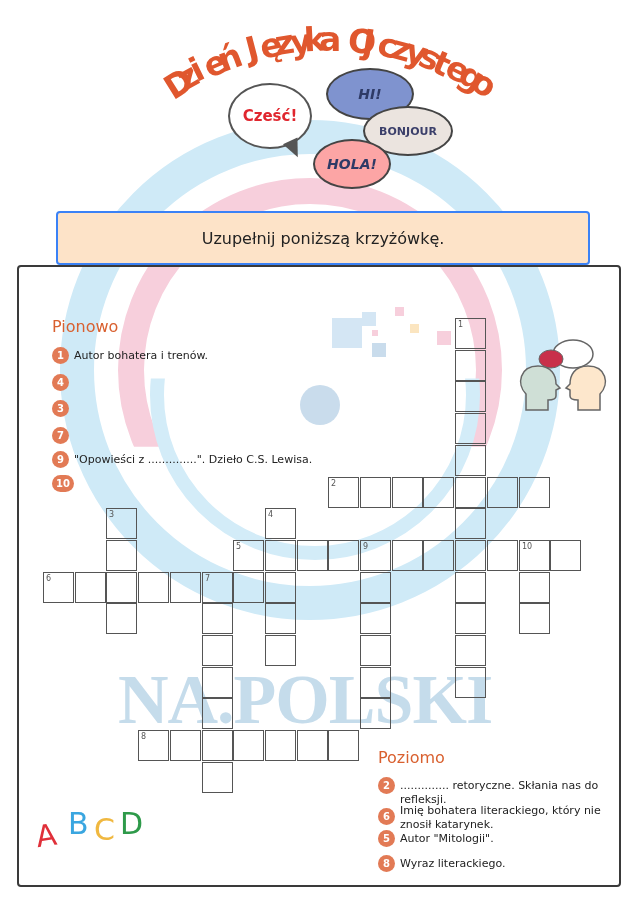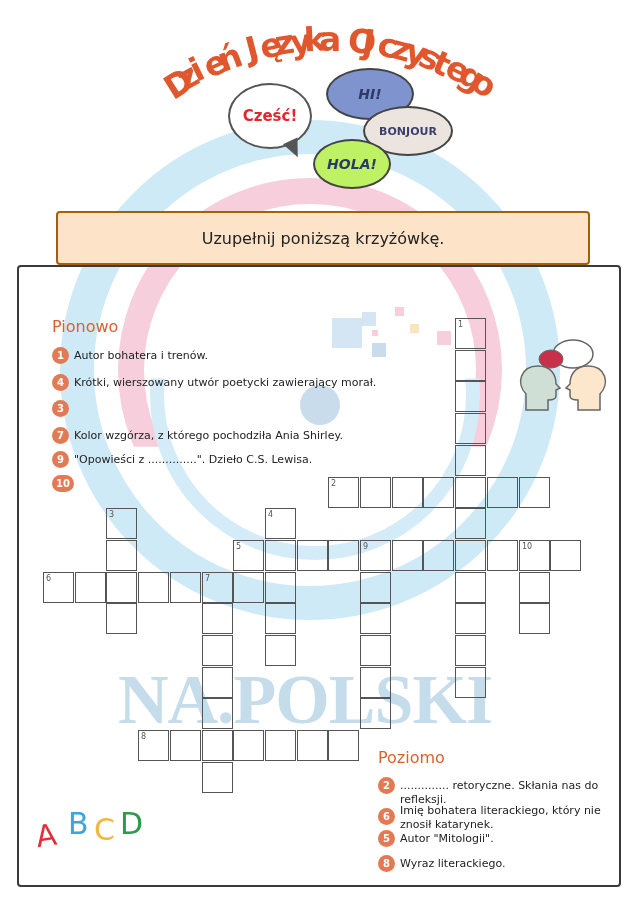--- a/index.html
+++ b/index.html
@@ -5,21 +5,21 @@
   html, body { margin:0; padding:0; }
   body { width:636px; height:900px; background:#ffffff; position:relative; overflow:hidden; font-family:"DejaVu Sans", sans-serif; }
   .abs { position:absolute; }
   
   .wm-ring { position:absolute; border-radius:50%; }
   .wm-text { position:absolute; left:118px; top:660px; font-family:"Liberation Serif", serif; font-weight:bold; font-size:70px; color:#bcd6e8; letter-spacing:-1px; opacity:.85;text-align:right; }
   
   .title-letter { position:absolute; font-family:"DejaVu Sans", sans-serif; font-weight:bold; font-size:33px; color:#e0572e; transform-origin:center center; }
   
   .bubble { position:absolute; border-radius:50%; border:2px solid #444; display:flex; align-items:center; justify-content:center; font-family:"DejaVu Sans", sans-serif; font-weight:bold; }
-  .instr { position:absolute; left:56px; top:211px; width:530px; height:50px; background:#fde3c8; border:2px solid #a16207; border-radius:4px; display:flex; align-items:center; justify-content:center; font-size:16px; color:#222; }
+  .instr { position:absolute; left:56px; top:211px; width:530px; height:50px; background:#fde3c8; border:2px solid #3b82f6; border-radius:4px; display:flex; align-items:center; justify-content:center; font-size:16px; color:#222; }
   .panel { position:absolute; left:17px; top:265px; width:600px; height:618px; border:2px solid #3a3a3a; border-radius:4px; }
   .sec-title { position:absolute; font-weight:normal; font-size:16px; color:#d9602f; }
   .clue { position:absolute; display:flex; align-items:flex-start; font-size:11px; color:#222; line-height:14px; }
   .num { flex:none; width:17px; height:17px; border-radius:50%; background:#e27a55; color:#fff; font-size:10px; font-weight:bold; display:flex; align-items:center; justify-content:center; margin-right:5px; margin-top:-2px; }
   .num.wide { width:22px; border-radius:9px; }
   .cell { position:absolute; width:31px; height:31px; border:1px solid #555; box-sizing:border-box; background:transparent; }
   .cell .n { position:absolute; left:2px; top:1px; font-size:8px; color:#555; }
   .abcd span { position:absolute; font-family:"DejaVu Sans", sans-serif; font-size:30px; }
 </style>
 </head>
@@ -70,47 +70,45 @@
   <div class="bubble" style="left:228px;top:83px;width:80px;height:62px;background:#fff;border-color:#555;font-size:15px;color:#e0262e;">
     <span>Cześć!</span>
   </div>
   <div class="abs" style="left:286px;top:140px;width:0;height:0;border-left:8px solid transparent;border-right:8px solid transparent;border-top:18px solid #555;transform:rotate(-25deg);"></div>
   <div class="bubble" style="left:326px;top:68px;width:84px;height:48px;background:#7f93cf;font-size:14px;color:#2e3a66;font-style:italic;">
     <span>HI!</span>
   </div>
   <div class="bubble" style="left:363px;top:106px;width:86px;height:46px;background:#ebe4df;font-size:11px;color:#3b3f6a;">
     <span>BONJOUR</span>
   </div>
-  <div class="bubble" style="left:313px;top:139px;width:74px;height:46px;background:#bef264;font-size:14px;color:#2e3a66;font-style:italic;">
+  <div class="bubble" style="left:313px;top:139px;width:74px;height:46px;background:#fca5a5;font-size:14px;color:#2e3a66;font-style:italic;">
     <span>HOLA!</span>
   </div>
 </div>
 
 <div class="instr">
   <span>Uzupełnij poniższą krzyżówkę.</span>
 </div>
 
 <div class="panel"></div>
 
 <div class="sec-title" style="left:52px;top:317px;">Pionowo</div>
 <div>
   <div class="clue" style="left:52px;top:349px;">
     <span class="num">1</span>
     <span>Autor bohatera i trenów.</span>
   </div>
   <div class="clue" style="left:52px;top:376px;">
     <span class="num">4</span>
-    <span>Krótki, wierszowany utwór poetycki zawierający morał.</span>
   </div>
   <div class="clue" style="left:52px;top:402px;">
     <span class="num">3</span>
   </div>
   <div class="clue" style="left:52px;top:429px;">
     <span class="num">7</span>
-    <span>Kolor wzgórza, z którego pochodziła Ania Shirley.</span>
   </div>
   <div class="clue" style="left:52px;top:453px;">
     <span class="num">9</span>
     <span>"Opowieści z ..............". Dzieło C.S. Lewisa.</span>
   </div>
   <div class="clue" style="left:52px;top:477px;">
     <span class="num wide">10</span>
   </div>
 </div>
 

